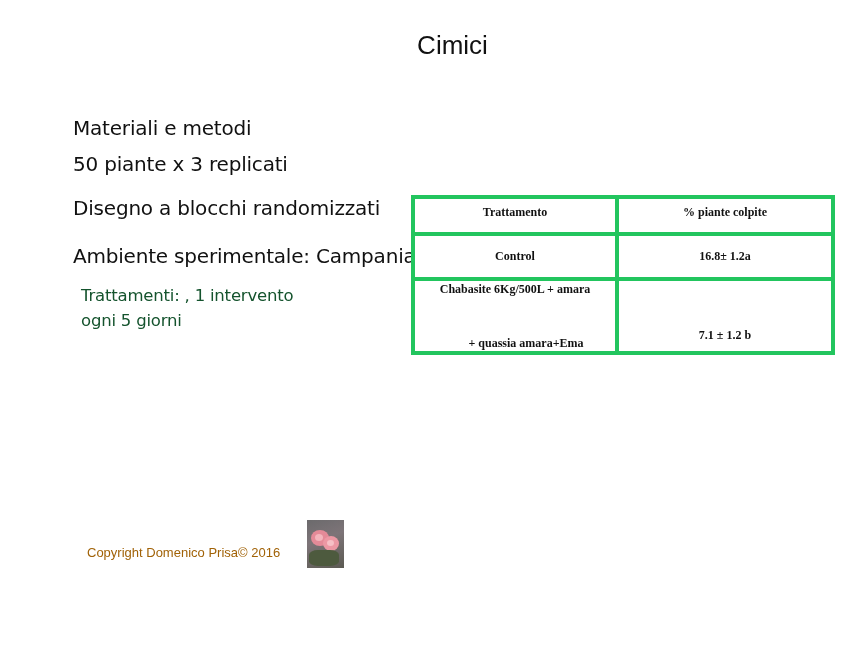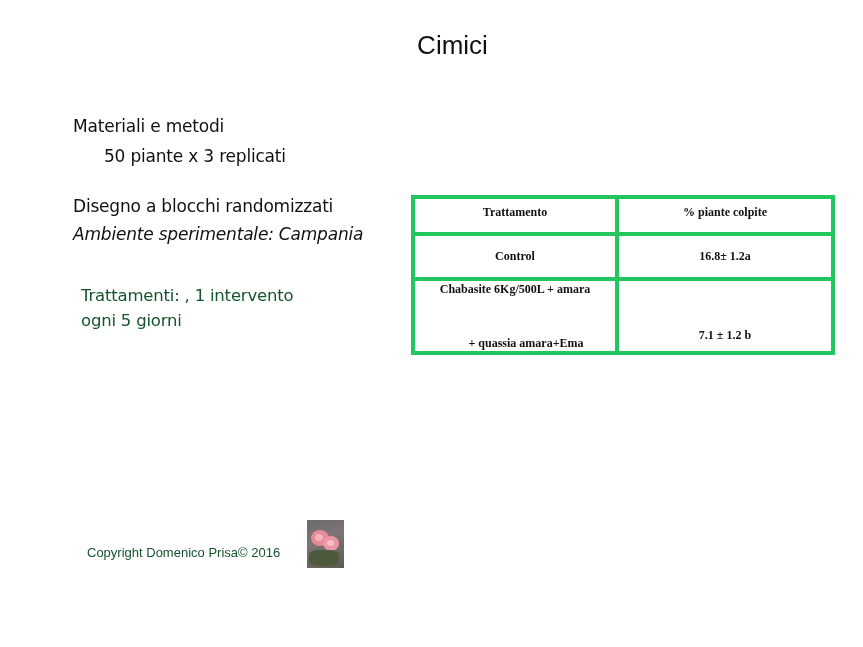--- a/index.html
+++ b/index.html
@@ -22,21 +22,21 @@
       top: 30px;
       text-align: center;
       font-family: "Liberation Sans", sans-serif;
       font-size: 26px;
       color: #111;
     }
     .bullet {
       position: absolute;
       left: 73px;
       font-family: "DejaVu Sans", sans-serif;
-      font-size: 17px;
+      font-size: 20px;
       color: #111;
       white-space: nowrap;
       letter-spacing: -0.2px;
     }
     .treat {
       position: absolute;
       left: 81px;
       top: 283px;
       font-family: "DejaVu Sans", sans-serif;
       font-size: 16.5px;
@@ -79,21 +79,21 @@
     }
     .cha-label span { display: block; text-align: center; }
     .cha-label span.l2 { padding-left: 22px; margin-top: 38px; }
     .cha-value { vertical-align: bottom !important; padding-bottom: 8px !important; }
     .copyright {
       position: absolute;
       left: 87px;
       top: 545px;
       font-family: "Liberation Sans", sans-serif;
       font-size: 13px;
-      color: #14532d;
+      color: #a16207;
     }
     .flower {
       position: absolute;
       left: 307px;
       top: 520px;
       width: 37px;
       height: 48px;
       background: linear-gradient(160deg, #6b6a6c 0%, #7d7478 40%, #5b5a52 100%);
       overflow: hidden;
     }
@@ -101,23 +101,23 @@
       position: absolute;
       border-radius: 50%;
     }
   </style>
 </head>
 <body>
 
 <div class="title">Cimici</div>
 
 <div class="bullet" style="top:116px;">Materiali e metodi</div>
-<div class="bullet" style="top:146px;margin-left:31px;">50 piante x 3 replicati</div>
+<div class="bullet" style="top:152px;">50 piante x 3 replicati</div>
 <div class="bullet" style="top:196px;">Disegno a blocchi randomizzati</div>
-<div class="bullet" style="top:224px;font-style:italic;">Ambiente sperimentale: Campania</div>
+<div class="bullet" style="top:244px;">Ambiente sperimentale: Campania</div>
 
 <div class="treat">
   <div>Trattamenti: , 1 intervento</div>
   <div>ogni 5 giorni</div>
 </div>
 
 <table class="results">
   <tbody>
       <tr>
     <th class="c1">Trattamento</th>

